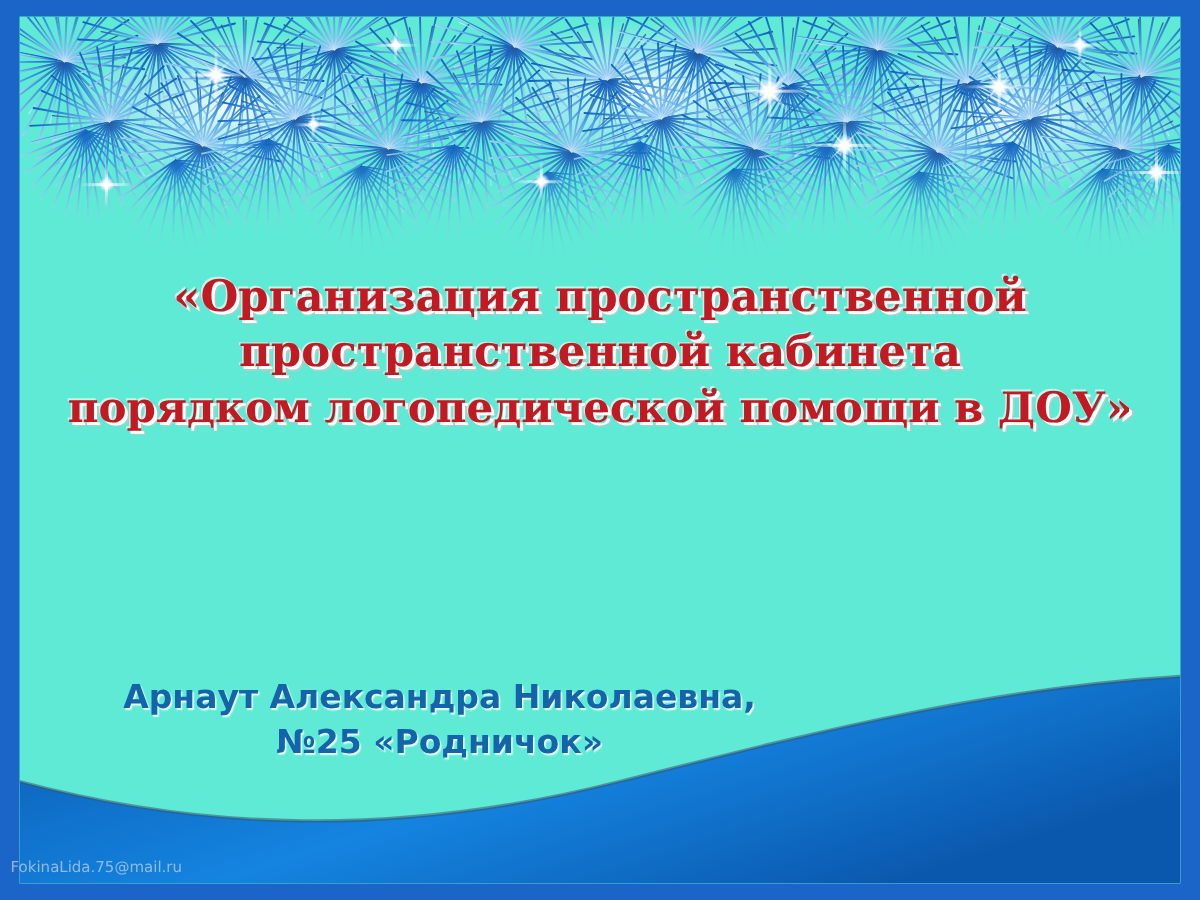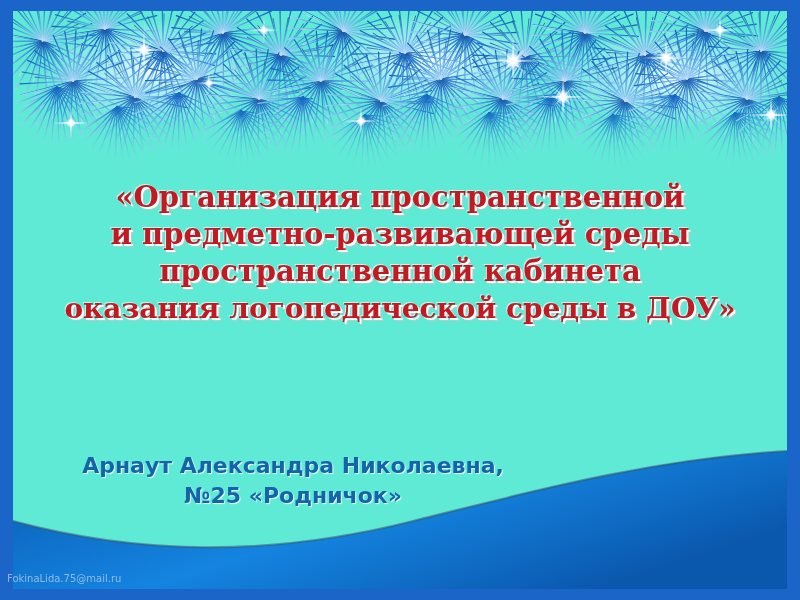--- a/index.html
+++ b/index.html
@@ -360,23 +360,22 @@
       <div class="ray v" style="width:28px;height:1.7px;"></div>
     </div>
     <div class="sparkle" style="left:183px; top:59px; width:26px; height:26px;">
       <div class="core" style="width:8px;height:8px;"></div>
       <div class="ray h" style="width:26px;height:1.5px;"></div>
       <div class="ray v" style="width:21px;height:1.5px;"></div>
     </div>
 
     <div id="title-block">
       <div class="title-line">«Организация пространственной</div>
-      <div class="title-line">и предметно-развивающей среды</div>
       <div class="title-line">пространственной кабинета</div>
-      <div class="title-line wide">оказания логопедической среды в ДОУ»</div>
+      <div class="title-line wide">порядком логопедической помощи в ДОУ»</div>
     </div>
 
     <div id="author-block">
       <div class="author-line">Арнаут Александра Николаевна,</div>
       <div class="author-line">№25 «Родничок»</div>
     </div>
 
     <div id="wave">
       <svg width="774" height="140" viewBox="0 0 774 140" xmlns="http://www.w3.org/2000/svg" preserveAspectRatio="none">
         <defs>

